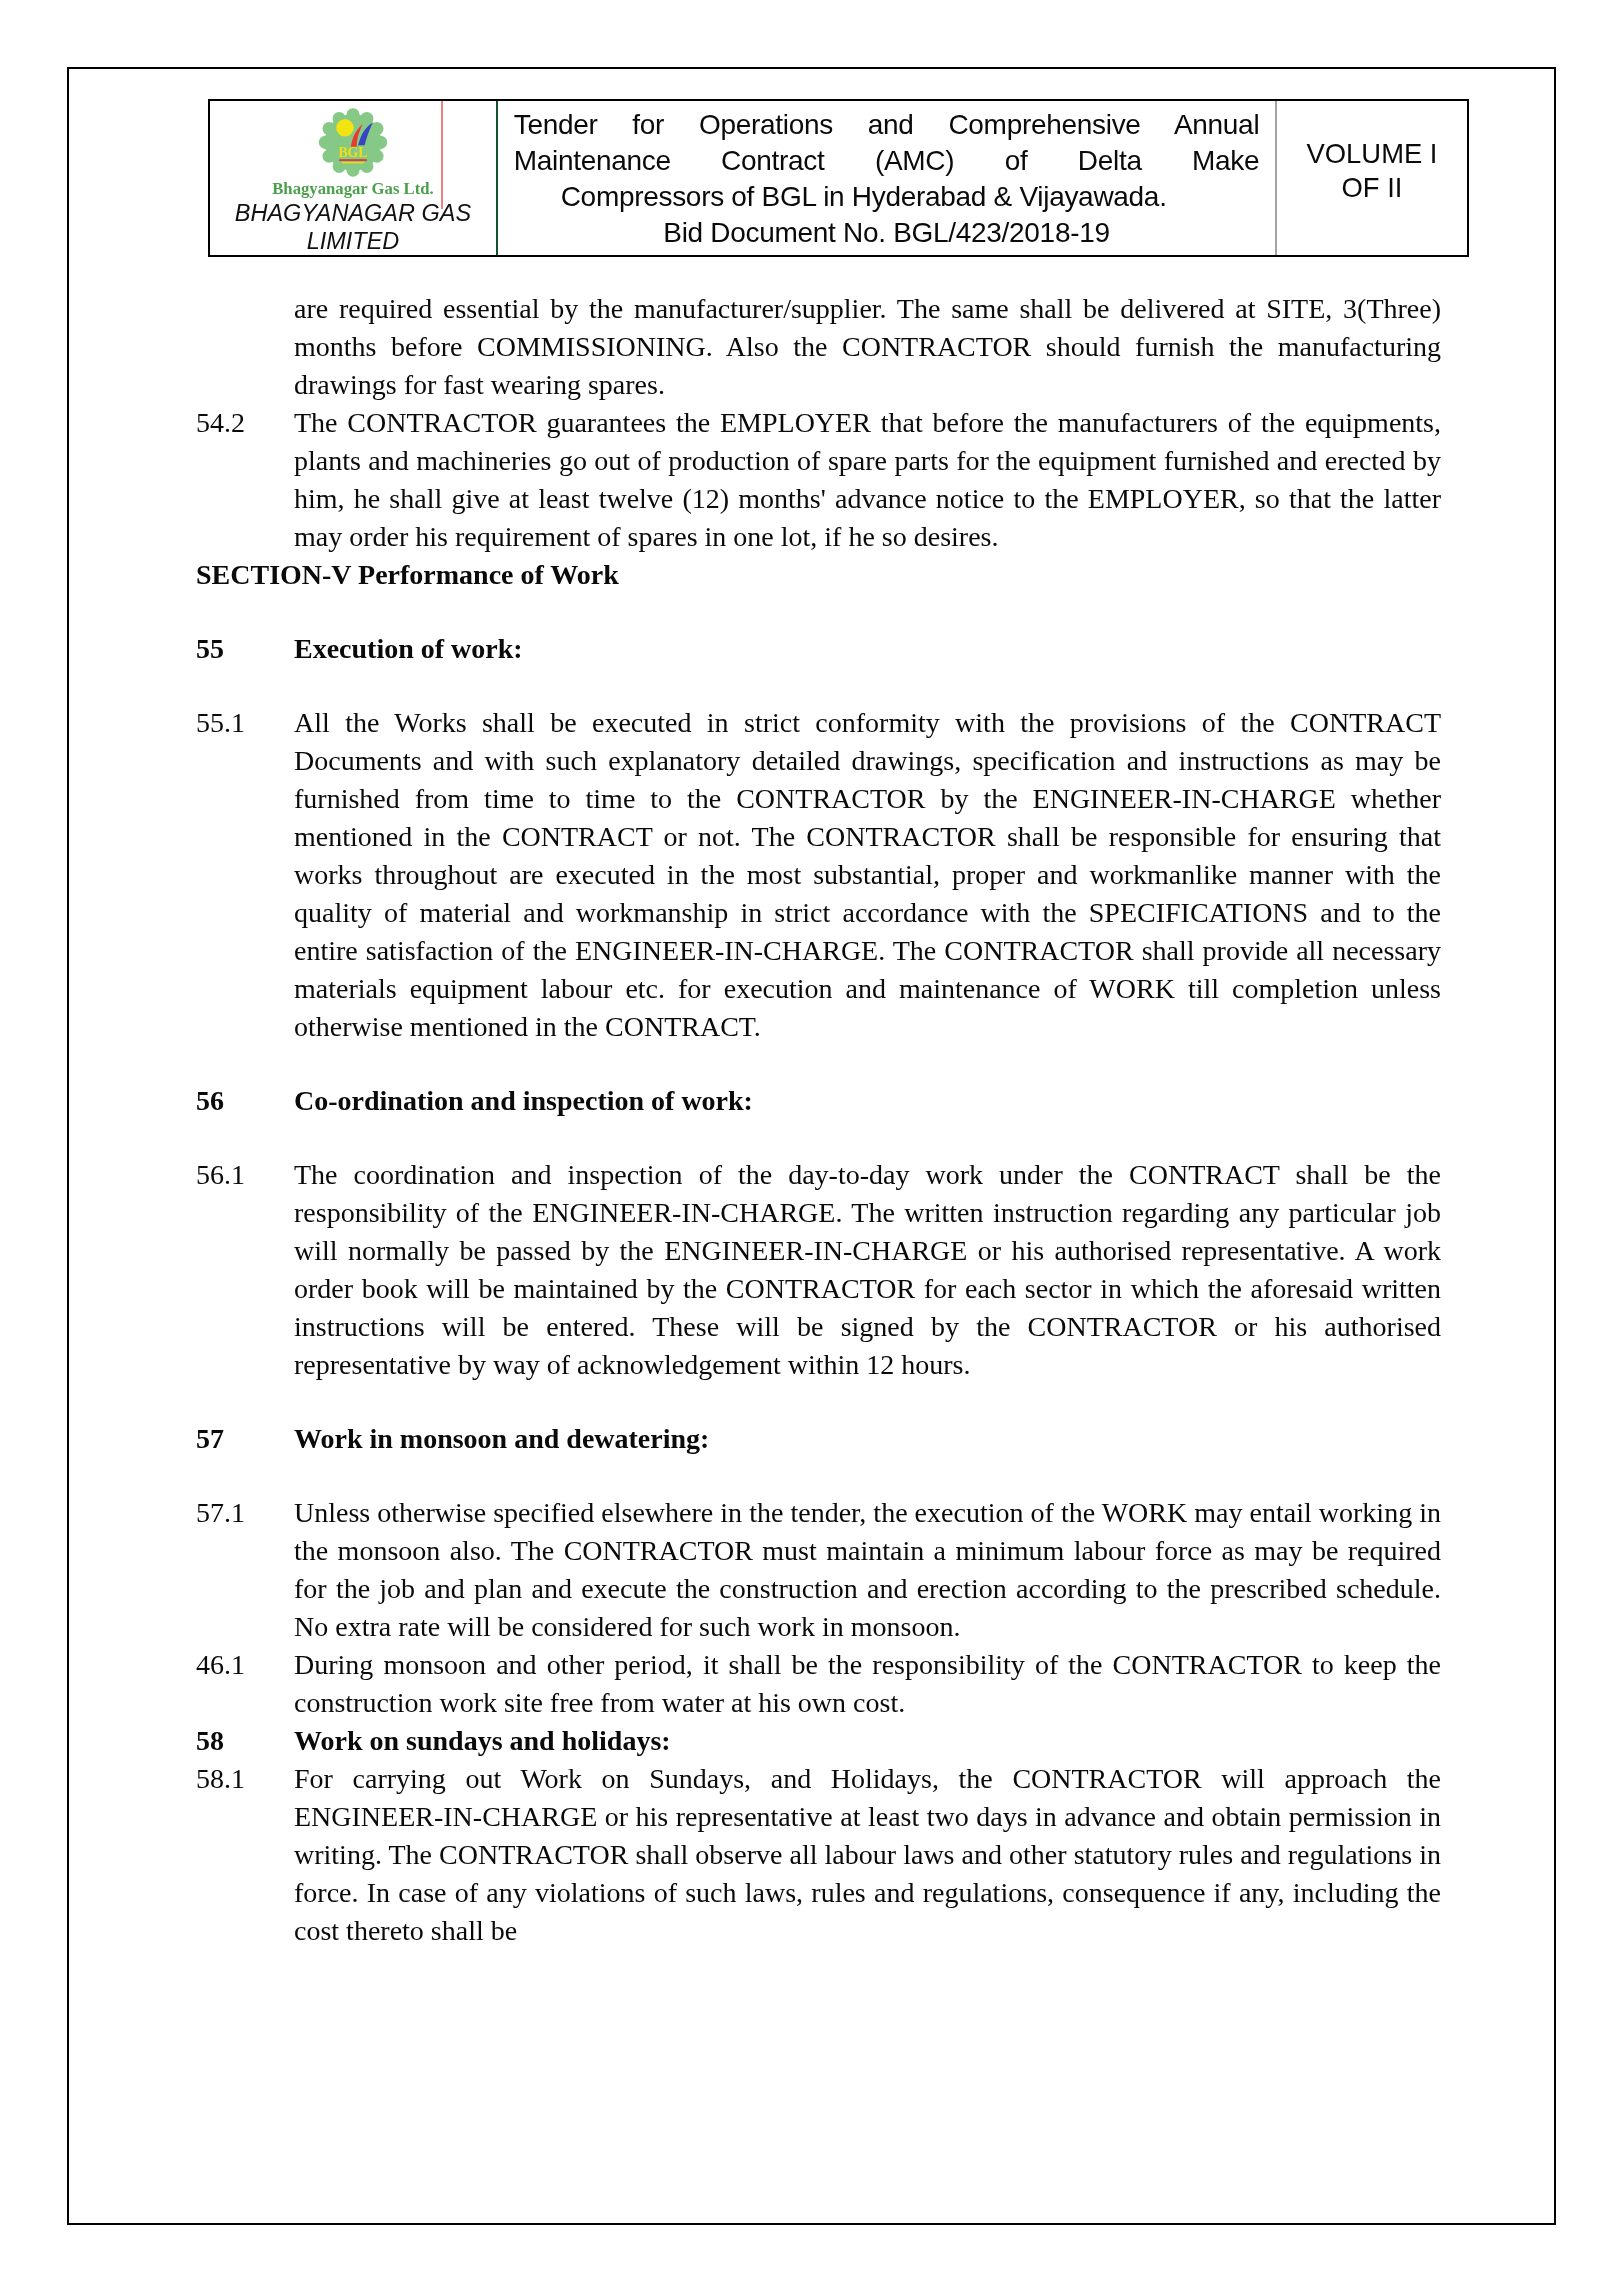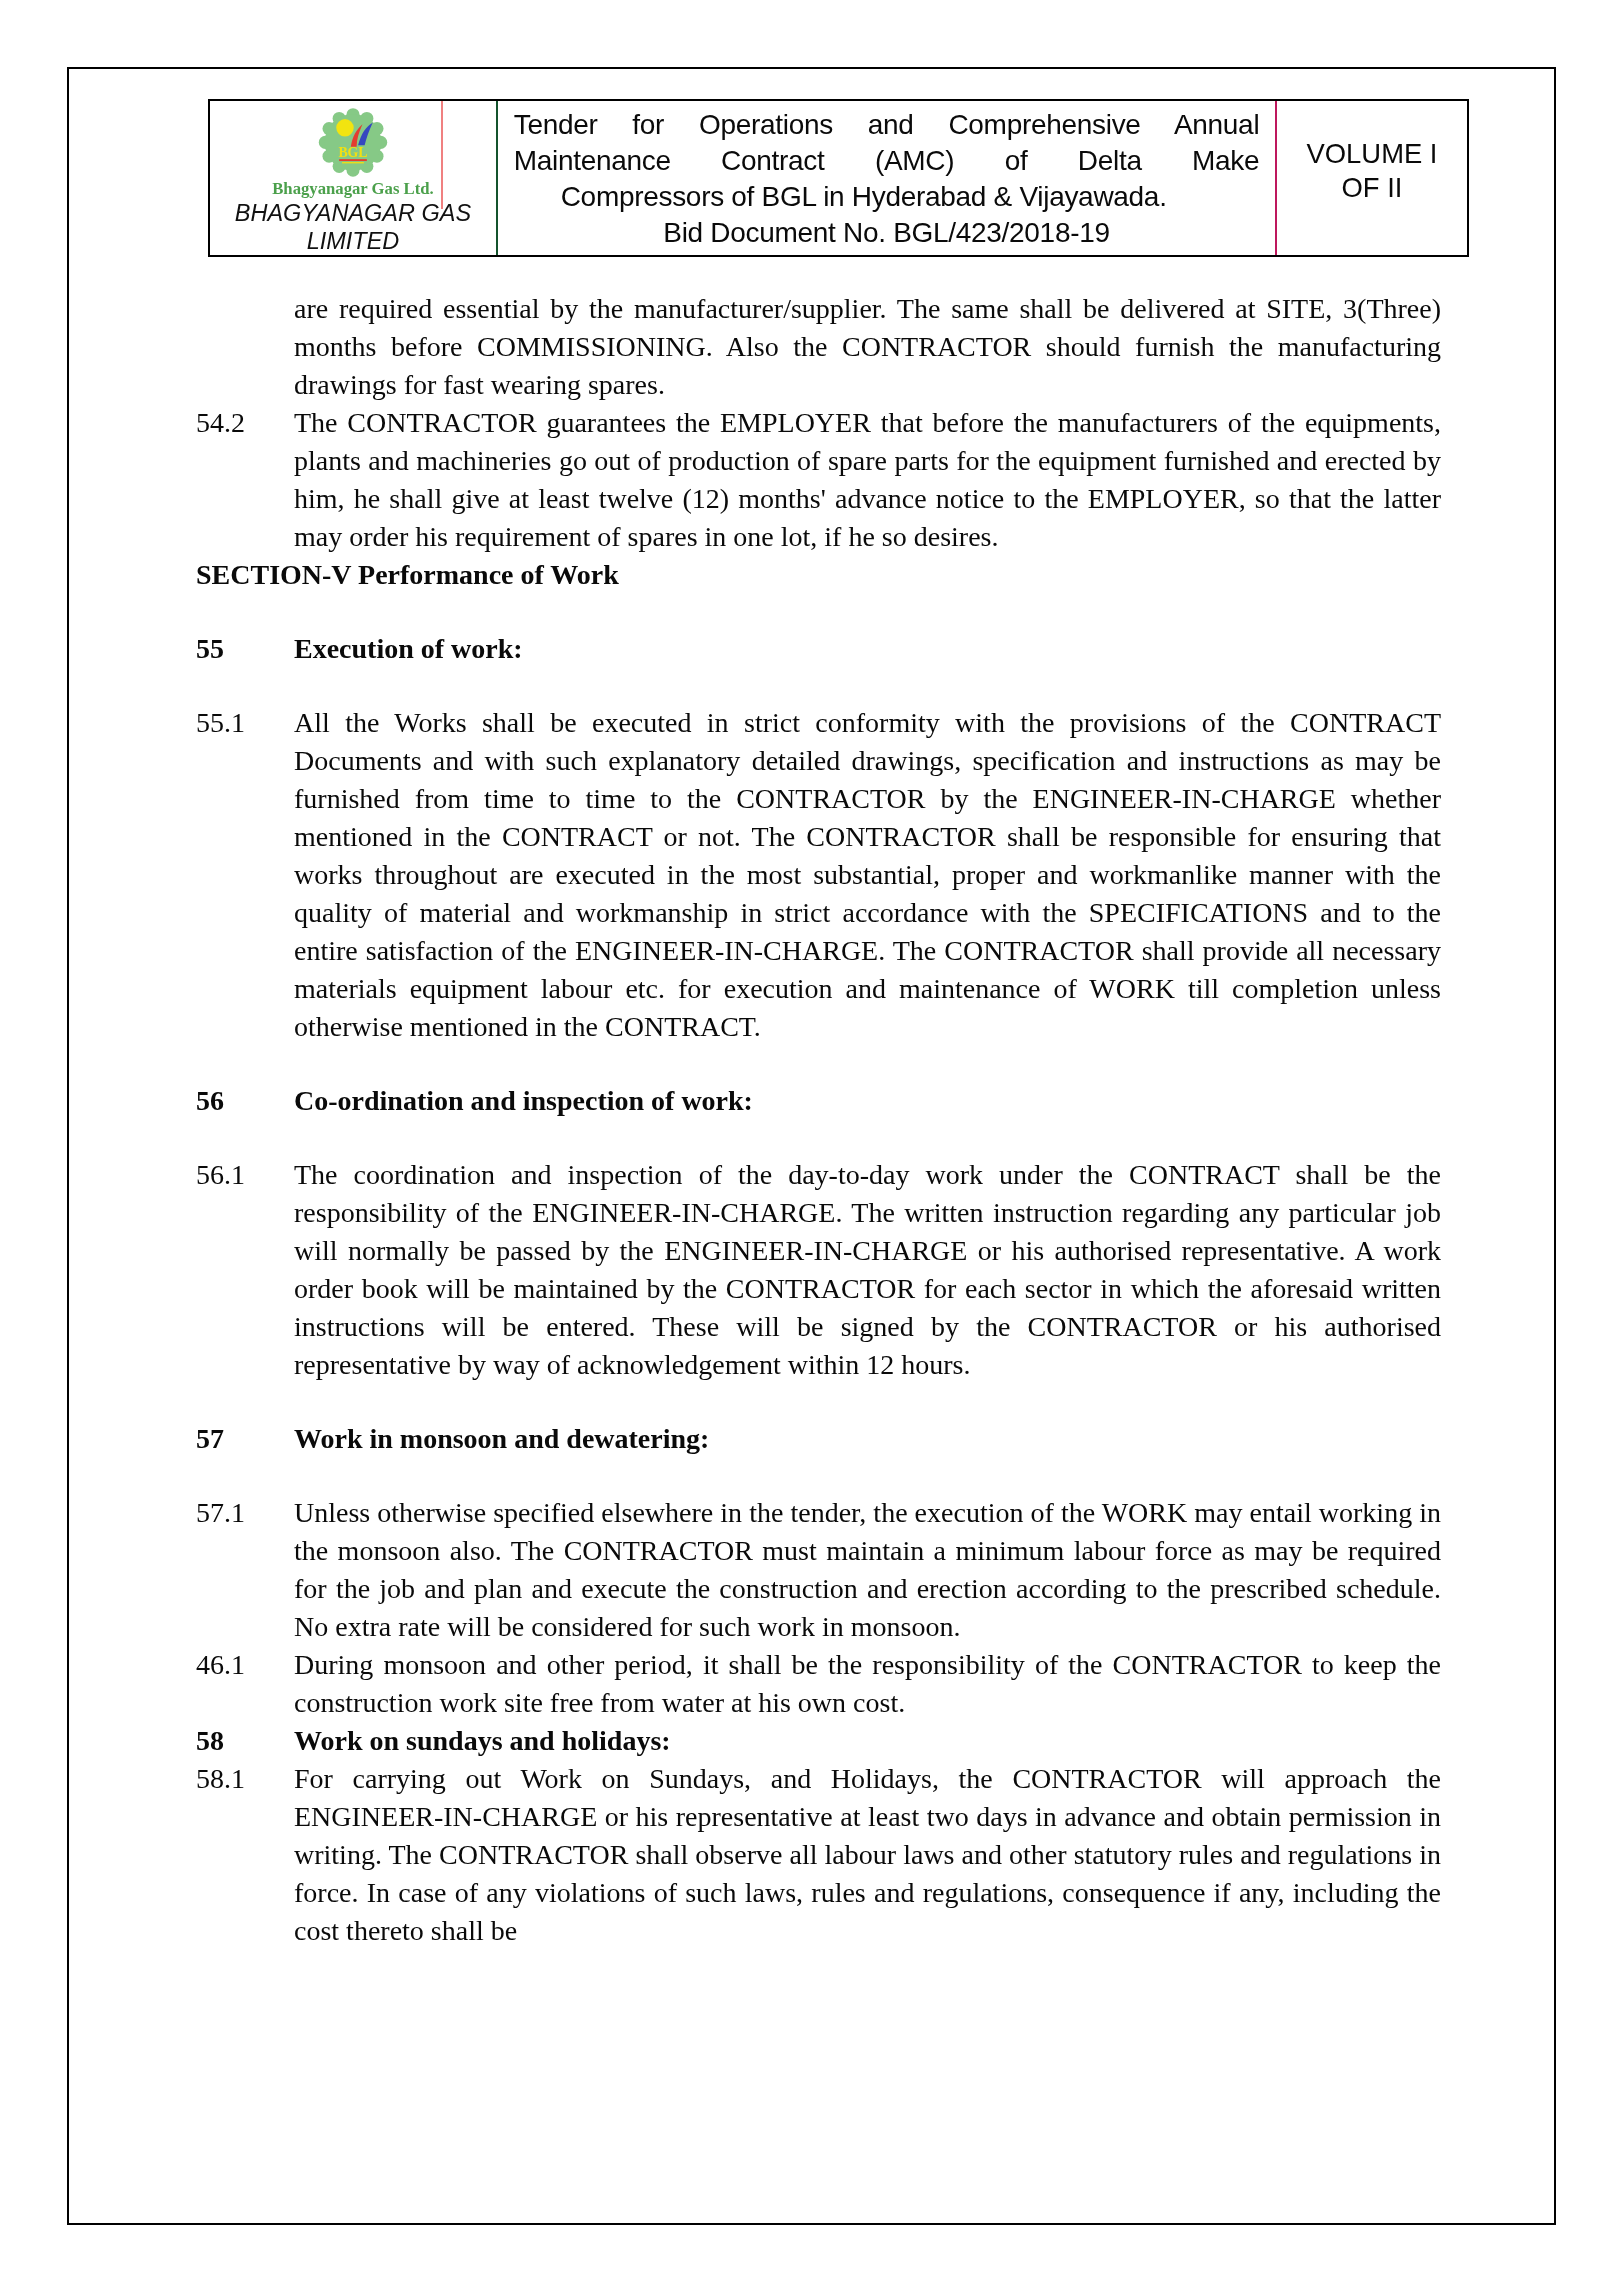--- a/index.html
+++ b/index.html
@@ -55,21 +55,21 @@
     color:var(--logo-text-green);
     margin-top:1px;
   }
   .company-name{
     font-family:"Liberation Sans", sans-serif;
     font-size:23.5px;line-height:27.4px;
     text-align:center;color:#111;margin-top:2.9px;font-style:italic;
   }
   .title-cell{
     flex:1;
-    border-right:2px solid #be185d;
+    border-right:2px solid #a3a3a3;
     font-family:"Liberation Sans", sans-serif;
     font-size:28px;line-height:36px;
     padding:5.9px 15.7px 0 15.7px;
     letter-spacing:-0.3px;
   }
   .title-line{white-space:nowrap;}
   .title-line.justify{
     white-space:normal;
     text-align:justify;
     text-align-last:justify;

